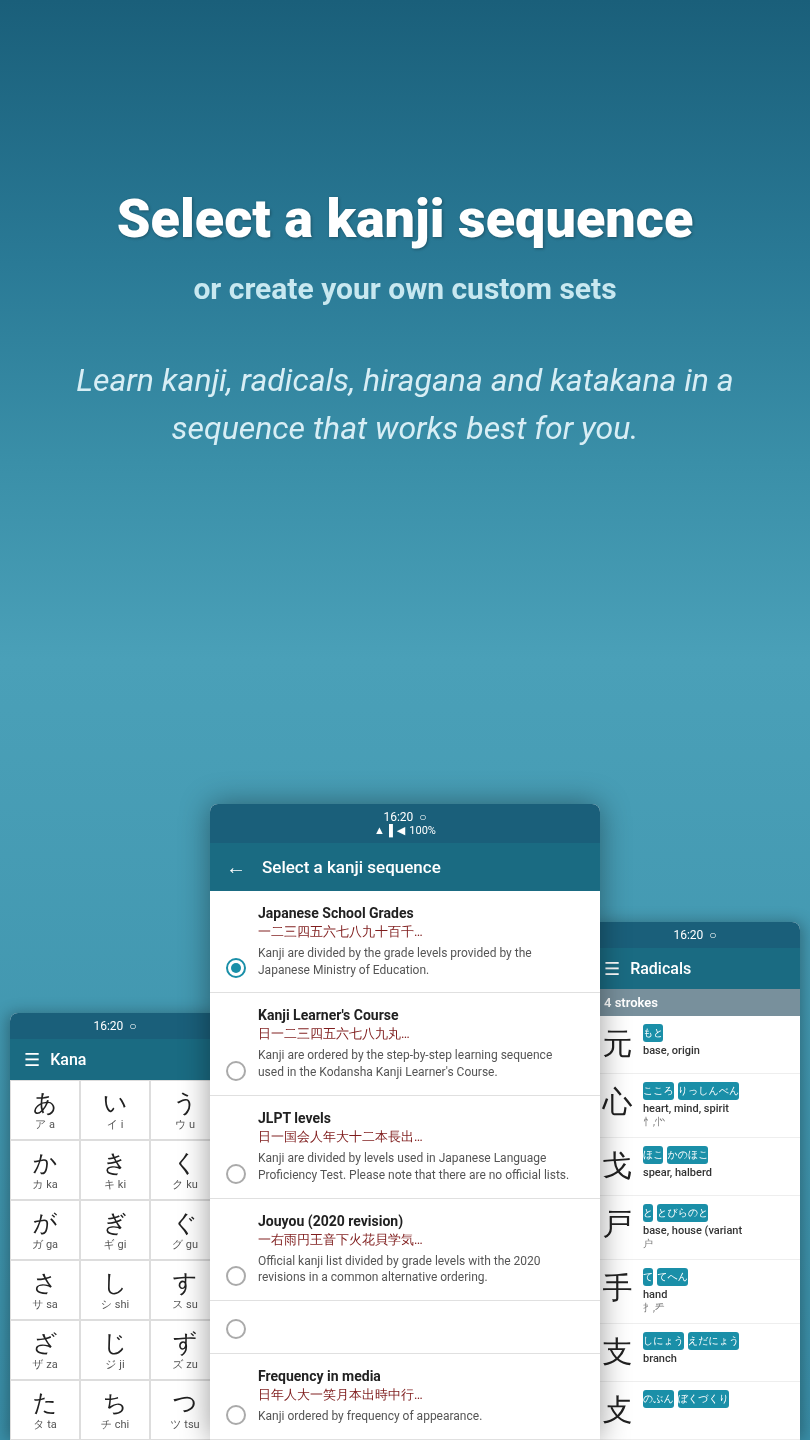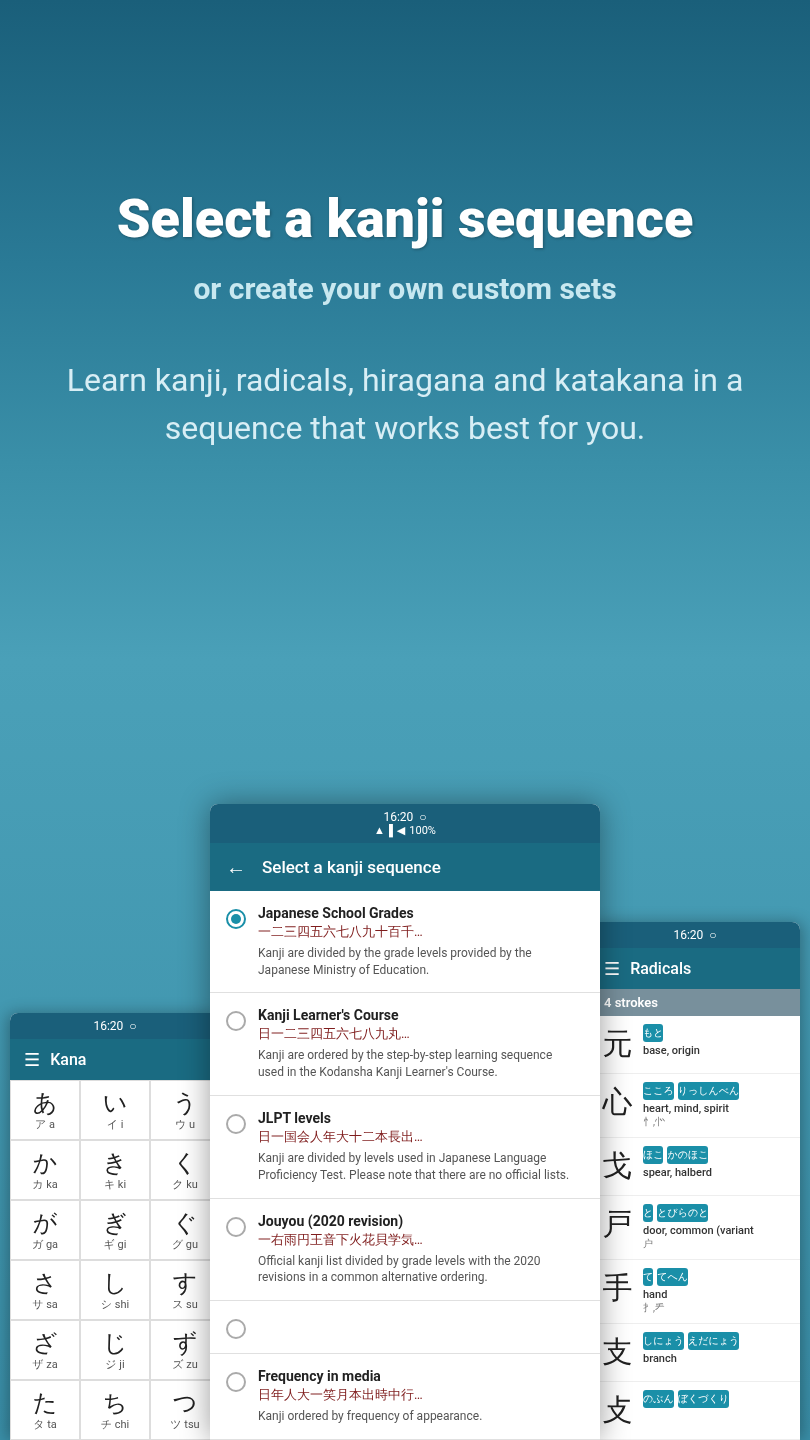--- a/index.html
+++ b/index.html
@@ -36,20 +36,21 @@
       font-weight: 700;
       margin-bottom: 50px;
     }
     .hero-desc {
       color: #d8eef5;
       font-size: 32px;
       font-weight: 400;
       line-height: 1.5;
       max-width: 700px;
       text-align: center;
+      font-style: italic;
     }
 
     
     .phones-section {
       background: linear-gradient(180deg, #4aa0b8 0%, #3a8fa8 100%);
       display: flex;
       justify-content: center;
       align-items: flex-end;
       padding: 0 0 0;
       position: relative;
@@ -137,21 +138,21 @@
     }
 
     
     .sequence-list {
       background: #fff;
     }
     .sequence-item {
       padding: 14px 20px 14px 16px;
       border-bottom: 1px solid #e0e0e0;
       display: flex;
-      align-items: flex-start;
+      align-items: flex-end;
       gap: 12px;
     }
     .radio-btn {
       width: 20px;
       height: 20px;
       border-radius: 50%;
       border: 2px solid #aaa;
       flex-shrink: 0;
       margin-top: 4px;
       display: flex;
@@ -494,21 +495,21 @@
 
     </div>
   </div>
         <div class="radical-item">
     <span class="radical-char">戸</span>
     <div class="radical-info">
       <div class="radical-tags">
               <span class="tag">と</span>
               <span class="tag">とびらのと</span>
             </div>
-      <div class="radical-meaning">door, common (variant</div>
+      <div class="radical-meaning">base, house (variant</div>
       <div class="radical-alt">户</div>
     </div>
   </div>
         <div class="radical-item">
     <span class="radical-char">手</span>
     <div class="radical-info">
       <div class="radical-tags">
               <span class="tag">て</span>
               <span class="tag">てへん</span>
             </div>

